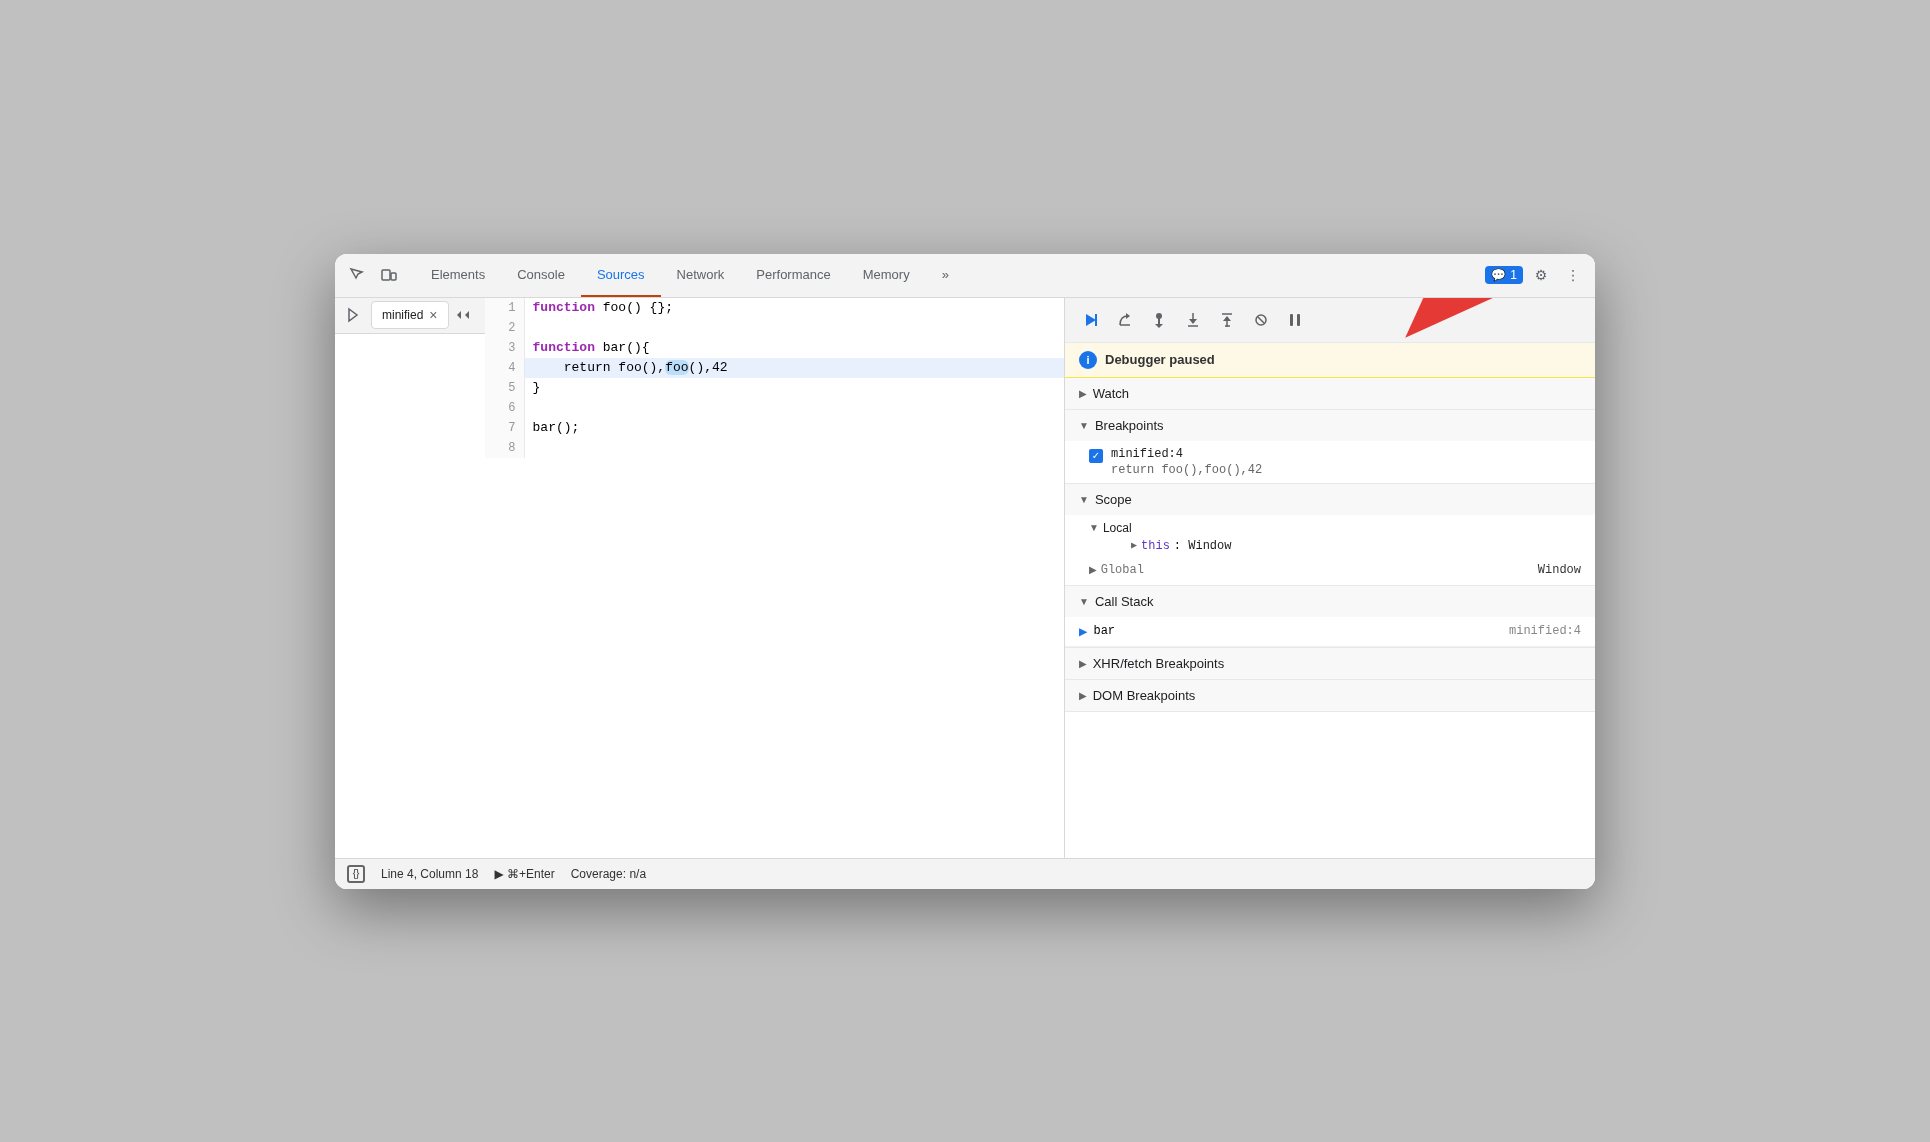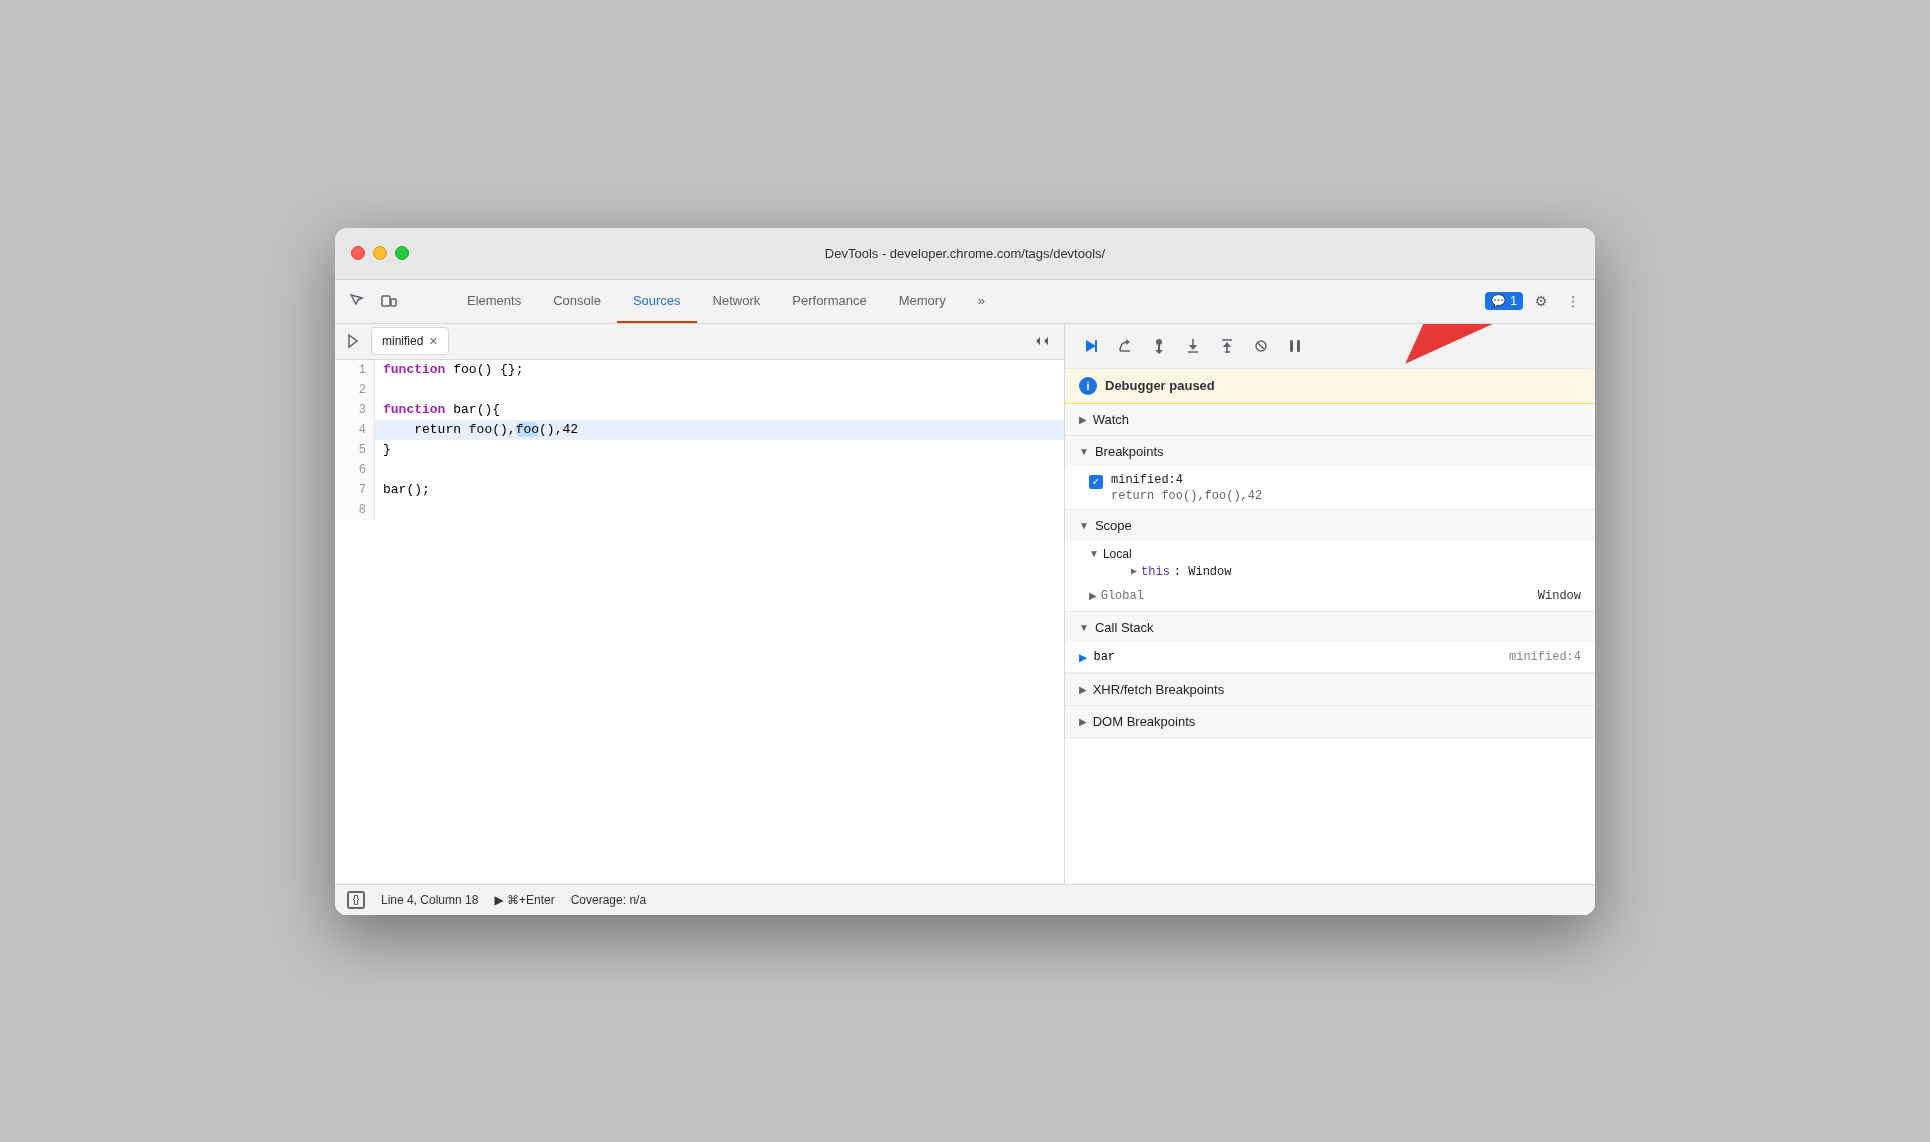--- a/index.html
+++ b/index.html
@@ -53,21 +53,20 @@
       flex-direction: column;
       background: #ffffff;
     }
     .devtools-toolbar {
       display: flex;
       align-items: center;
       background: #f3f3f3;
       border-bottom: 1px solid #d8d8d8;
       height: 44px;
       padding: 0 8px;
-      gap: 36px;
     }
     .toolbar-icons-left {
       display: flex;
       align-items: center;
       gap: 4px;
       margin-right: 12px;
     }
     .toolbar-icon {
       width: 28px;
       height: 28px;
@@ -117,21 +116,21 @@
       gap: 4px;
     }
     .devtools-body {
       display: flex;
       height: 560px;
     }
     .left-panel {
       width: 730px;
       border-right: 1px solid #d8d8d8;
       display: flex;
-      flex-direction: column;
+      flex-direction: row;
     }
     .file-tabs {
       display: flex;
       align-items: center;
       background: #f3f3f3;
       border-bottom: 1px solid #d8d8d8;
       height: 36px;
       padding: 0 4px;
     }
     .panel-icon {
@@ -383,28 +382,20 @@
     }
     .debug-toolbar-wrapper {
       position: relative;
     }
   </style>
 </head>
 <body>
 
 <div class="window">
 
-  <div class="titlebar">
-    <div class="traffic-lights">
-      <div class="traffic-light tl-red"></div>
-      <div class="traffic-light tl-yellow"></div>
-      <div class="traffic-light tl-green"></div>
-    </div>
-    <span class="title-text">DevTools - developer.chrome.com/tags/devtools/</span>
-  </div>
 
   <div class="devtools-container">
 
     <div class="devtools-toolbar">
       <div class="toolbar-icons-left">
         <div class="toolbar-icon">
           <svg width="18" height="18" viewBox="0 0 18 18" fill="none">
             <path d="M3 3L8 12L10 8L14 6L3 3Z" stroke="#5f6368" stroke-width="1.5" fill="none"></path>
           </svg>
         </div>

